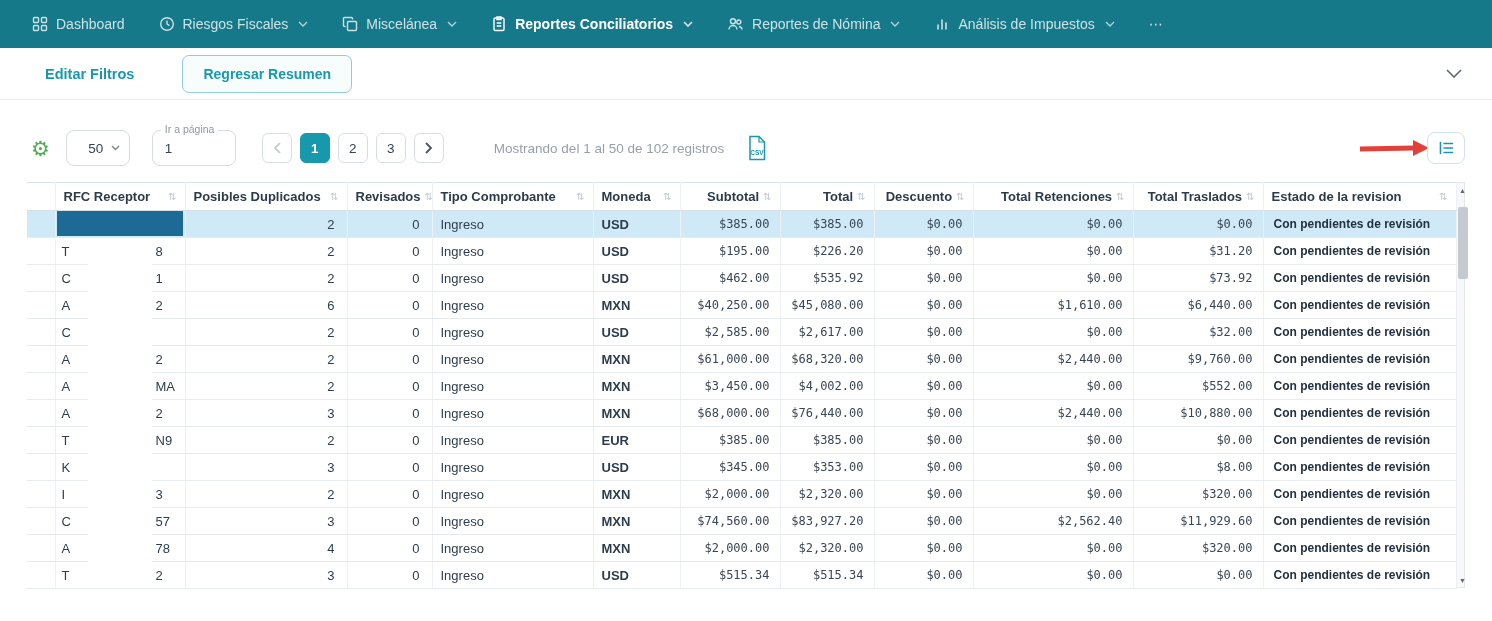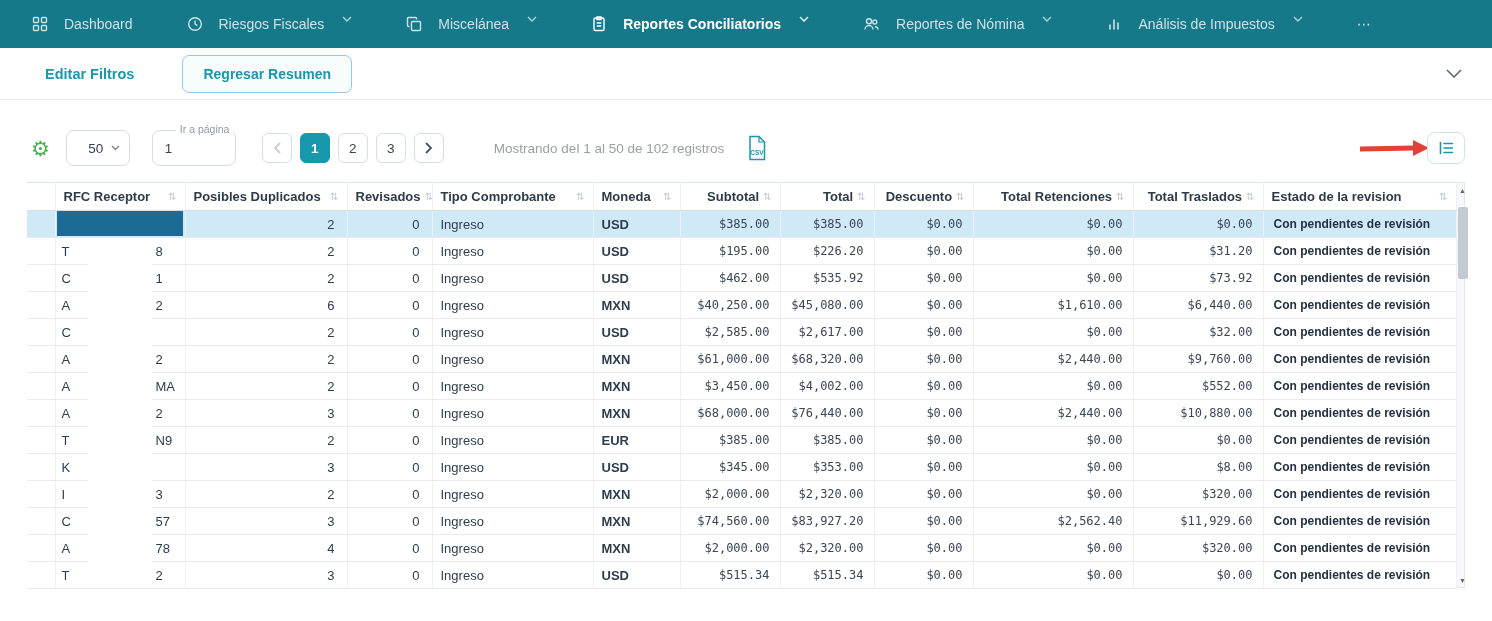--- a/index.html
+++ b/index.html
@@ -1,41 +1,41 @@
 <!DOCTYPE html>
 <html><head>
 <meta charset="utf-8">
 <style>
   * { margin:0; padding:0; box-sizing:border-box; }
   body { font-family:"Liberation Sans", sans-serif; background:#fff; }
   .page { position:relative; width:1492px; height:621px; background:#fff; overflow:hidden; }
 
   
   .topnav { height:48px; background:#15798a; display:flex; align-items:center; padding:0 18px 0 32px; }
-  .nav-item { display:flex; align-items:flex-start; gap:16px; margin-right:54px; color:rgba(255,255,255,.78);
+  .nav-item { display:flex; align-items:center; gap:8px; margin-right:34px; color:rgba(255,255,255,.78);
               font-size:14px; cursor:pointer; white-space:nowrap; }
   .nav-item.active { color:#fff; font-weight:bold; }
   .nav-item .nicon { display:flex; align-items:center; }
   .nav-item svg { display:block; }
   .nav-chev { display:flex; align-items:center; margin-left:2px; opacity:.85; }
 
   
   .subheader { height:52px; display:flex; align-items:center; padding:0 30px 0 45px; border-bottom:1px solid #e9eced; background:#fff; }
   .link-editar { color:#1898ac; font-size:14.5px; font-weight:600; cursor:pointer; margin-right:48px; }
   .btn-regresar { border:1px solid #8fcddc; background:#f7fcfd; color:#1898ac; font-size:14px; font-weight:600;
                   padding:10px 20px; border-radius:7px; cursor:pointer; font-family:inherit; }
   .collapse-chev { margin-left:auto; display:flex; align-items:center; cursor:pointer; }
 
   
   .toolbar { margin:26px 27px 0 27px; height:44px; display:flex; align-items:center; }
   .gear { font-size:21px; color:#4caf50; margin:0 16px 0 4px; cursor:pointer; line-height:1; }
   .select-box { width:64px; height:36px; border:1px solid #d6dbe0; border-radius:8px; display:flex; align-items:center;
                 justify-content:center; gap:8px; font-size:13.5px; color:#39434c; cursor:pointer; margin-right:22px; background:#fff;padding-left:13px; }
   .goto { position:relative; margin-right:26px; }
-  .goto-label { position:absolute; top:-7px; left:24px; background:#fff; padding:0 4px; font-size:10.5px; color:#8f98a0; }
+  .goto-label { position:absolute; top:-7px; left:9px; background:#fff; padding:0 4px; font-size:10.5px; color:#8f98a0; }
   .goto input { width:84px; height:36px; border:1px solid #d6dbe0; border-radius:8px; padding:0 12px; font-size:13.5px;
                 color:#39434c; font-family:inherit; outline:none; }
   .pager { display:flex; align-items:center; gap:8px; margin-right:26px; }
   .pg-btn { width:30px; height:30px; border:1px solid #d9dee3; border-radius:6px; background:#fff; display:flex;
             align-items:center; justify-content:center; font-size:13.5px; color:#39434c; cursor:pointer; font-family:inherit; }
   .pg-btn.active { background:#1898ac; border-color:#1898ac; color:#fff; font-weight:bold; }
   .pg-btn.disabled { cursor:default; }
   .showing { font-size:13.5px; color:#97a0a8; margin-right:22px; white-space:nowrap;padding-left:24px; }
   .csv-btn { display:flex; align-items:center; cursor:pointer; }
   .right-tools { margin-left:auto; display:flex; align-items:center; }

